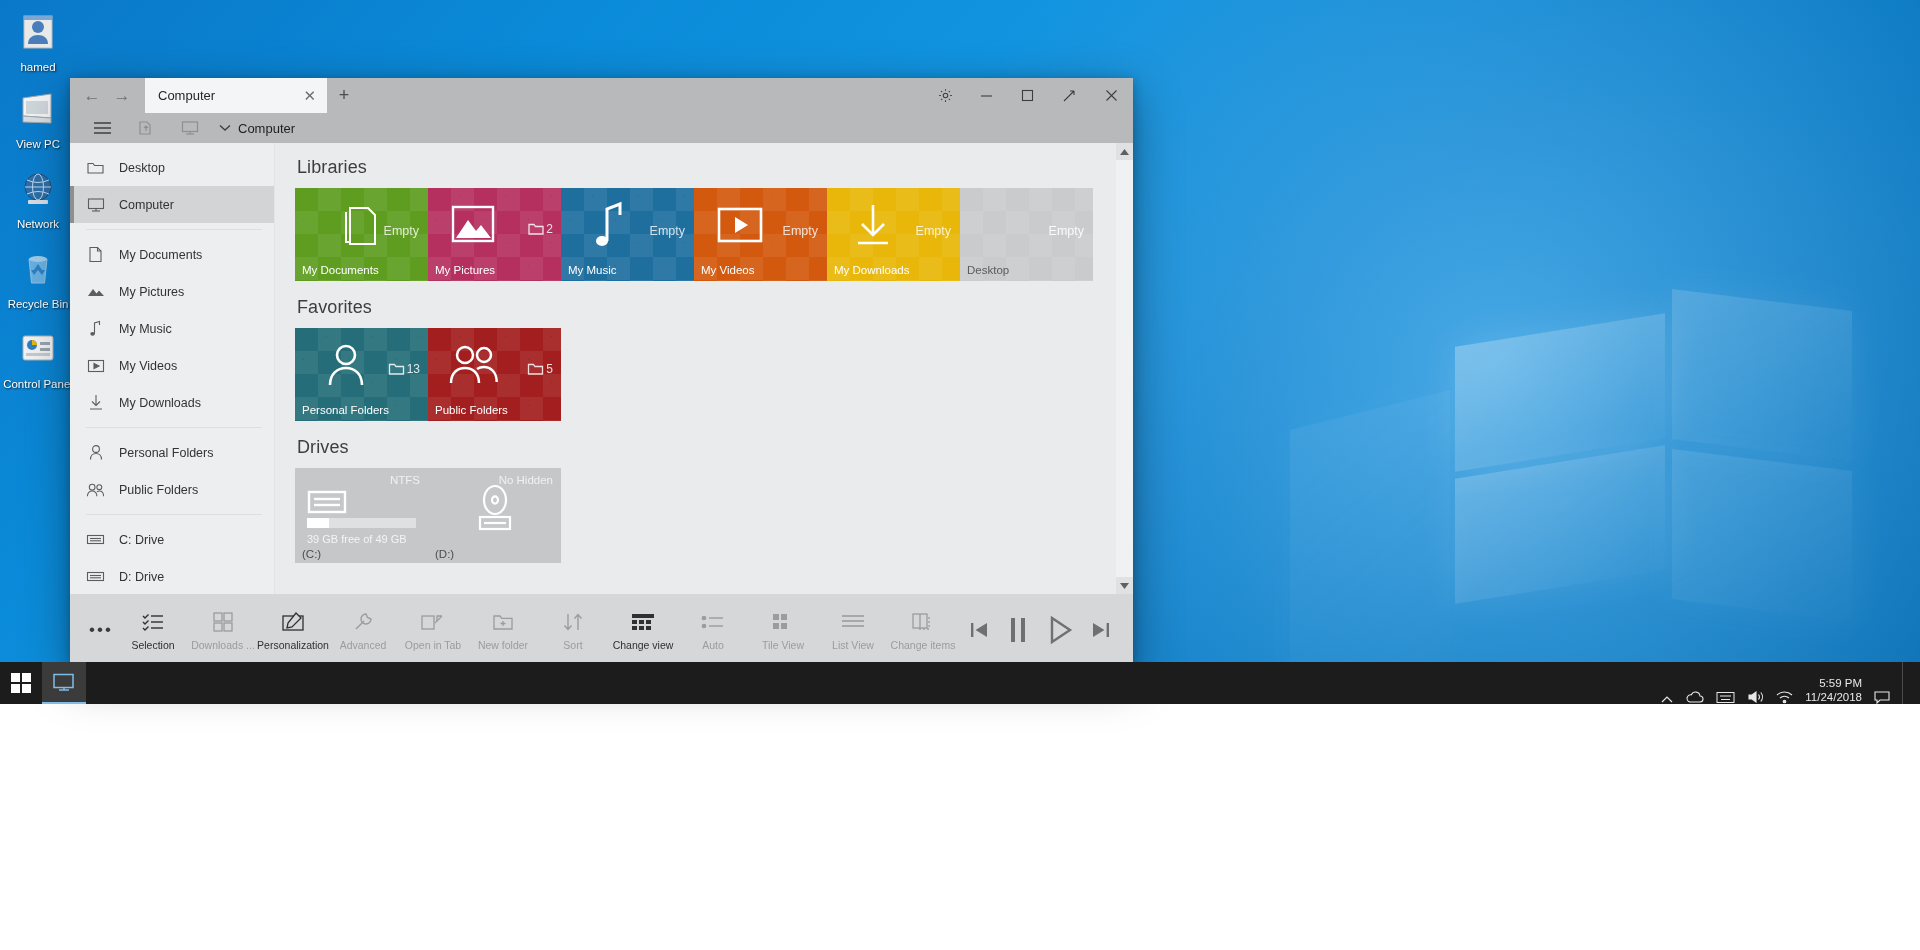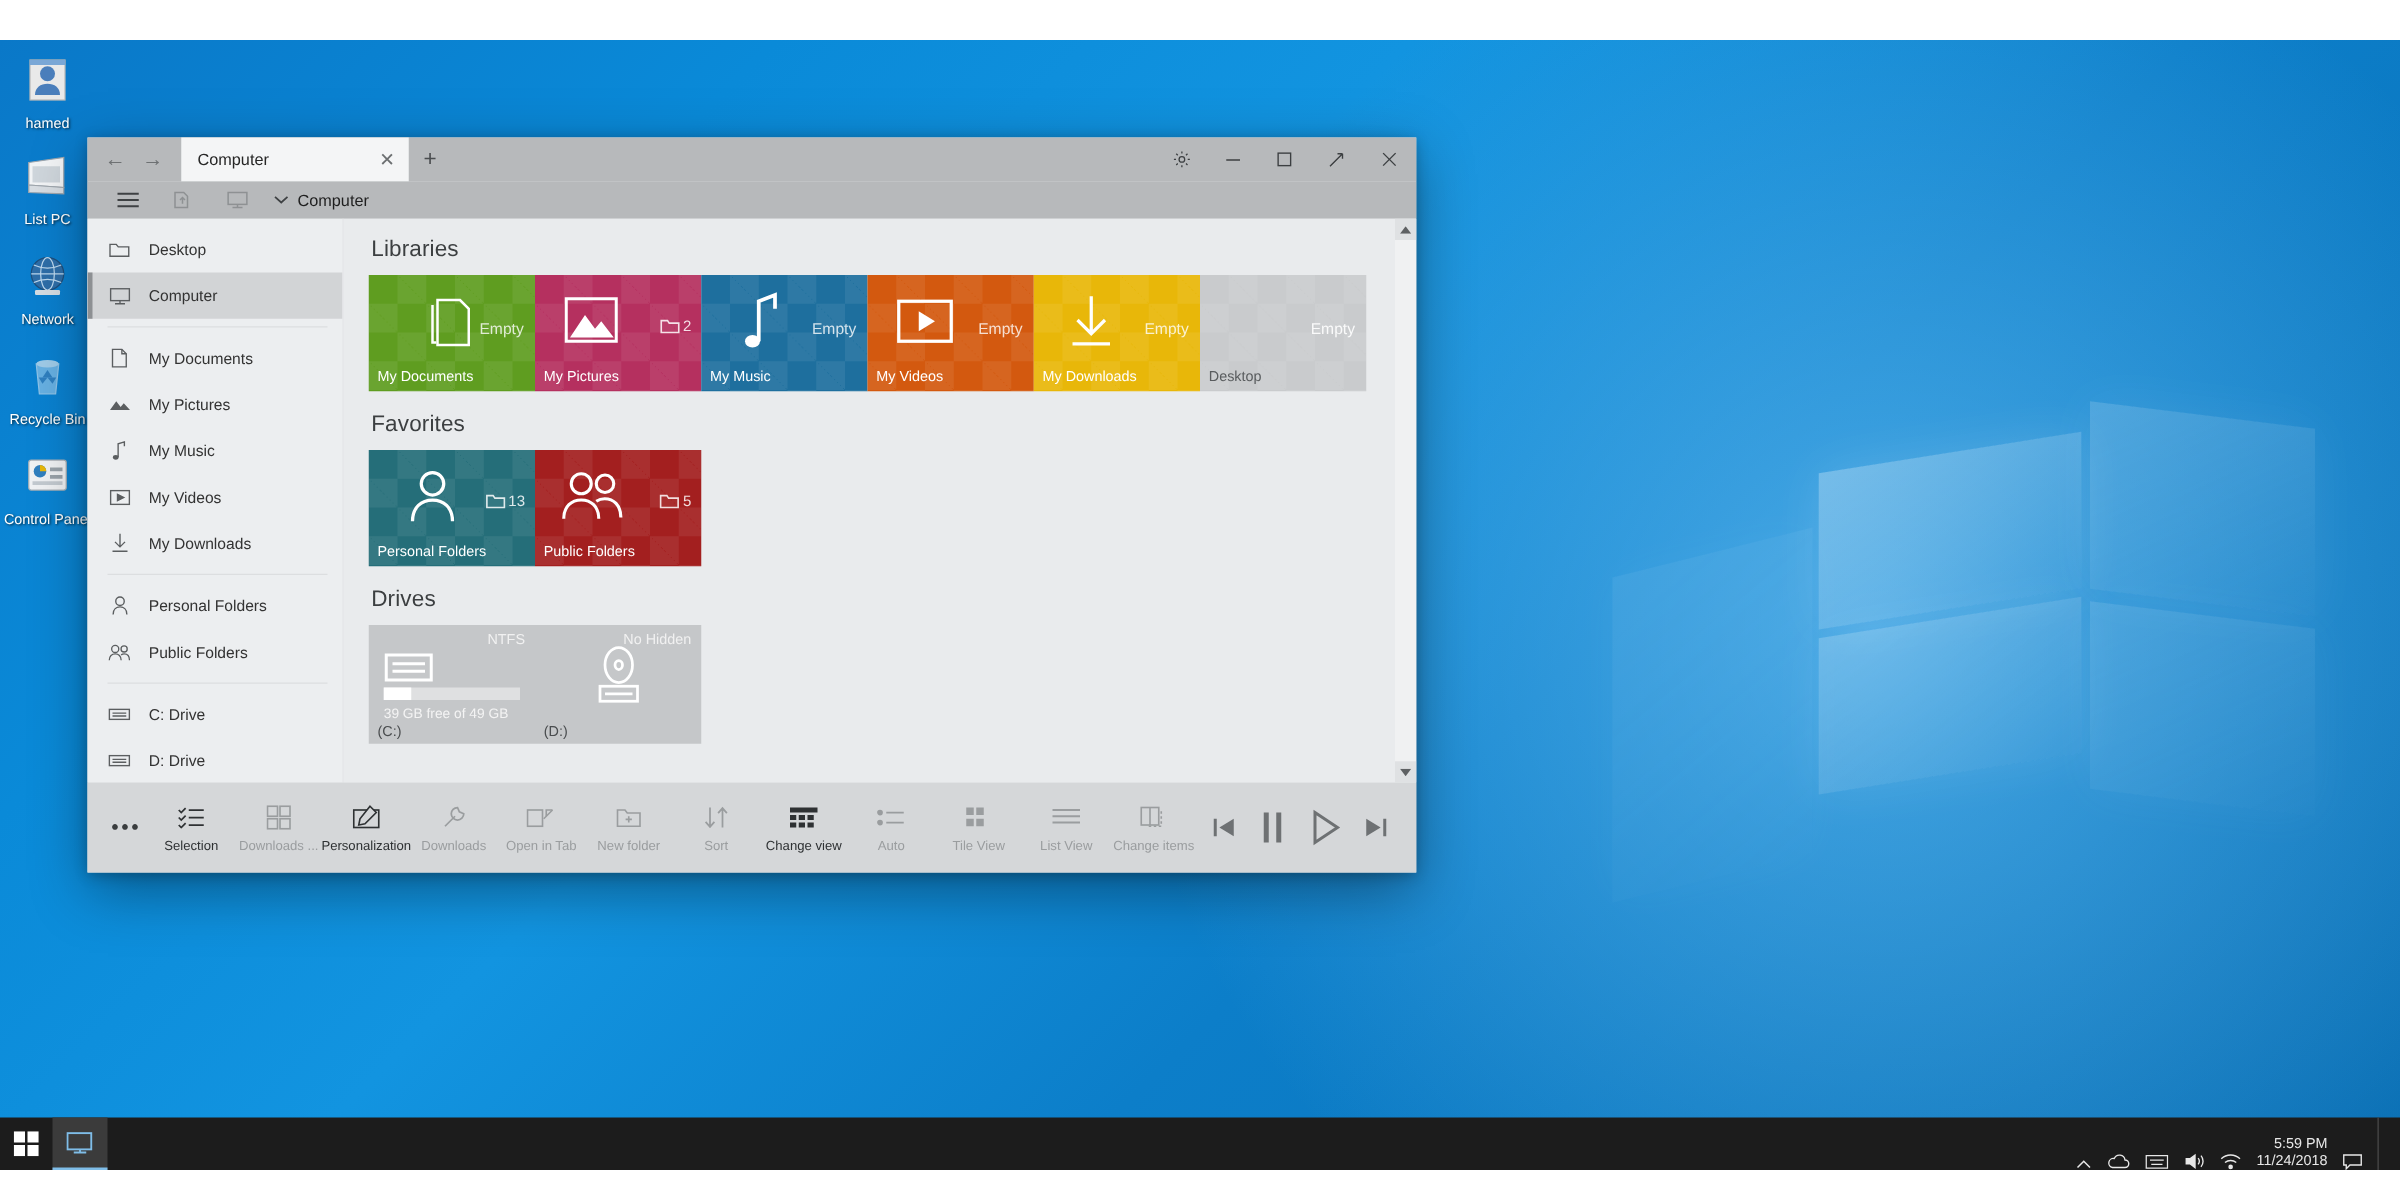--- a/index.html
+++ b/index.html
@@ -5,25 +5,24 @@
   * { box-sizing: border-box; margin: 0; padding: 0; }
   html, body {
     width: 1920px; height: 950px;
     overflow: hidden;
     font-family: "Liberation Sans", sans-serif;
   }
 
   
   #desktop {
     position: relative;
-    width: 1920px; height: 904px;
+    width: 1920px; height: 704px;
     background:
       radial-gradient(circle at 78% 52%, rgba(120,205,255,0.55) 0%, rgba(120,205,255,0) 38%),
       linear-gradient(135deg, #0a78c8 0%, #0a8ad8 22%, #1294e0 40%, #0c7ec9 62%, #0a6fb4 100%);
-    margin-top: 32px;
   }
   #wallpaper-shapes { position:absolute; inset:0; overflow:hidden; }
   .wp-pane {
     position: absolute;
     background: linear-gradient(150deg, rgba(255,255,255,0.30), rgba(255,255,255,0.05));
     box-shadow: 0 0 40px rgba(255,255,255,0.12);
   }
   .wp1 { left:1455px; top:330px; width:210px; height:125px; transform: skewY(-9deg); }
   .wp2 { left:1455px; top:462px; width:210px; height:125px; transform: skewY(-9deg); opacity:.75;}
   .wp3 { left:1672px; top:300px; width:180px; height:150px; transform: skewY(7deg); opacity:.55;}
@@ -263,21 +262,21 @@
   </div>
 
   <div class="desk-icon" style="left:0px; top:85px;">
     <div class="glyph">
       <svg width="40" height="40" viewBox="0 0 40 40">
         <path d="M5 9 L33 5 L33 29 L5 27 Z" fill="#f2f4f6" stroke="#9fa6ad"></path>
         <path d="M5 27 L33 29 L33 34 L5 33 Z" fill="#d8dde2" stroke="#9fa6ad"></path>
         <rect x="8" y="12" width="22" height="13" fill="#cfd6dc"></rect>
       </svg>
     </div>
-    <span class="cap">List PC</span>
+    <span class="cap">View PC</span>
   </div>
 
   <div class="desk-icon" style="left:0px; top:165px;">
     <div class="glyph">
       <svg width="40" height="40" viewBox="0 0 40 40">
         <circle cx="20" cy="18" r="13" fill="#2e6ea8" stroke="#1f4f7c"></circle>
         <ellipse cx="20" cy="18" rx="5.5" ry="13" fill="none" stroke="#bcd8ee"></ellipse>
         <line x1="7" y1="18" x2="33" y2="18" stroke="#bcd8ee"></line>
         <path d="M9 11 Q20 16 31 11" fill="none" stroke="#bcd8ee"></path>
         <path d="M9 25 Q20 20 31 25" fill="none" stroke="#bcd8ee"></path>
@@ -724,21 +723,21 @@
         <span class="cl">Personalization</span>
       </div>
 
       <div class="cmd dim">
         <span class="ci">
           <svg width="20" height="20" viewBox="0 0 20 20" fill="none" stroke="#9a9d9f" stroke-width="1.4">
             <path d="M13 2 a5 5 0 1 0 5 5 l-3.5-1.5 -1.5-3.5z"></path>
               <line x1="11" y1="9" x2="3" y2="17"></line>
           </svg>
         </span>
-        <span class="cl">Downloads</span>
+        <span class="cl">Advanced</span>
       </div>
 
       <div class="cmd dim">
         <span class="ci">
           <svg width="24" height="18" viewBox="0 0 24 18" fill="none" stroke="#9a9d9f" stroke-width="1.3">
             <rect x="1" y="3" width="12" height="13"></rect>
               <path d="M16 8 V3 h5"></path>
               <path d="M21 3 L14 10"></path>
           </svg>
         </span>

